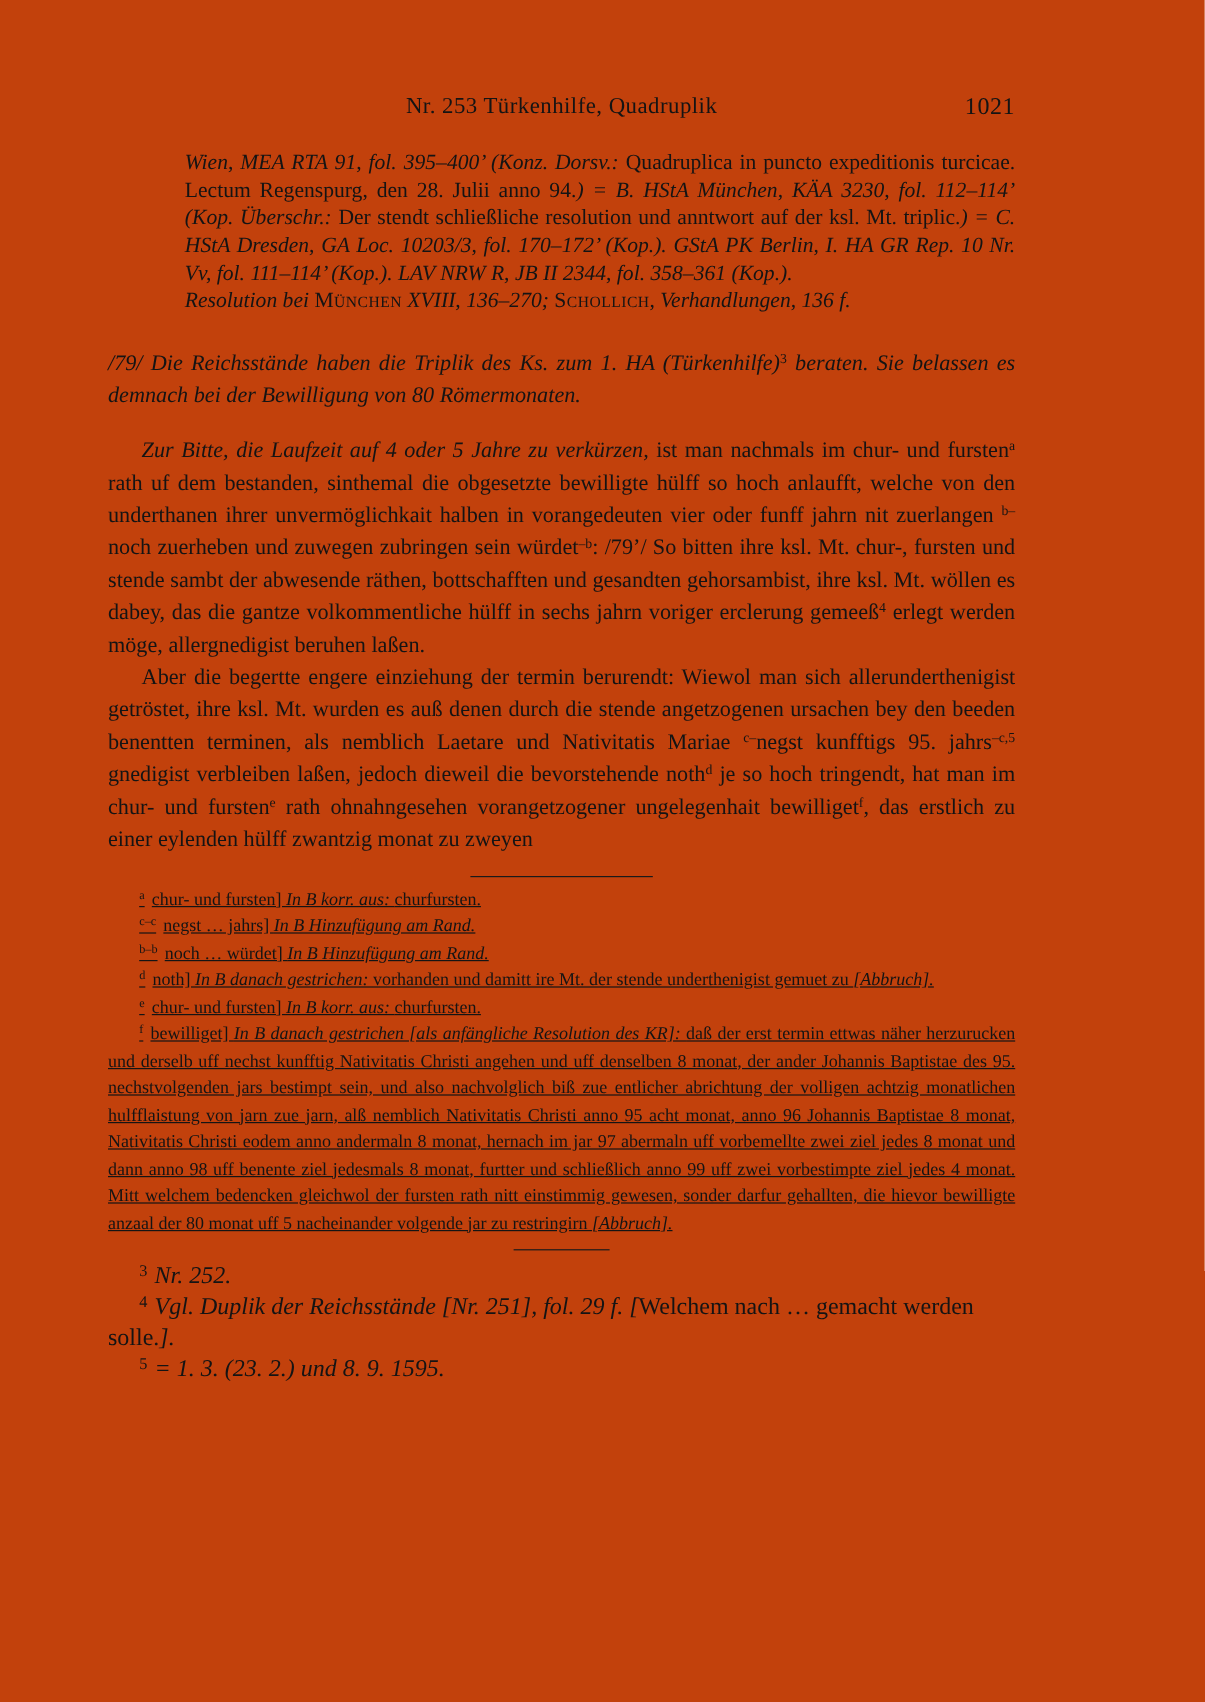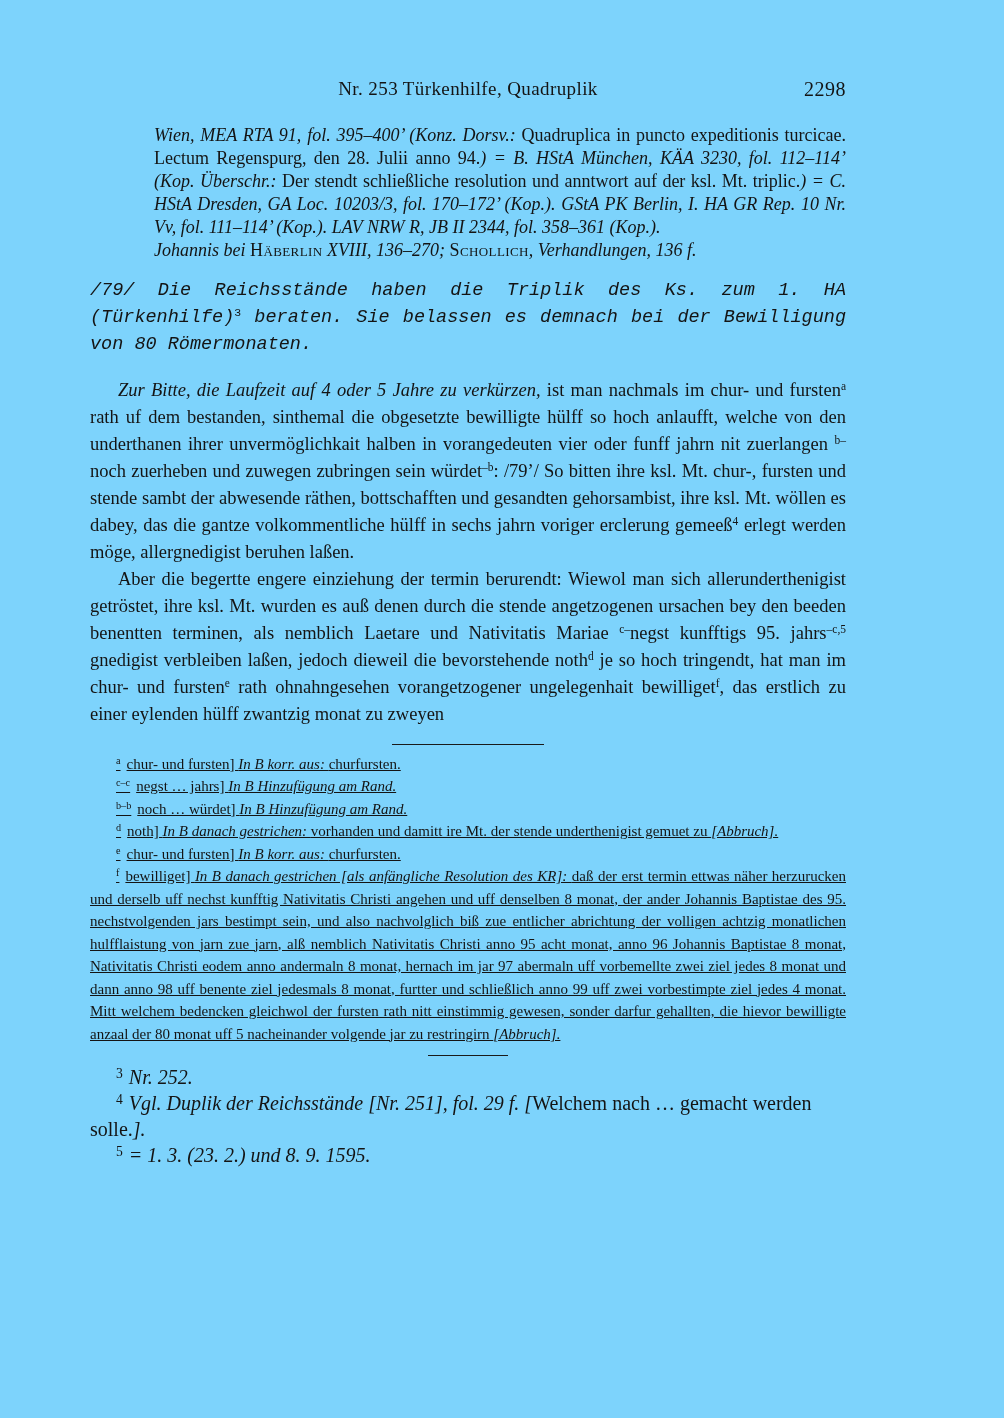--- a/index.html
+++ b/index.html
@@ -11,21 +11,21 @@
     width: 1004px;
     height: 1418px;
     position: relative;
     font-family: "Liberation Serif", serif;
     color: #141414;
     -webkit-font-smoothing: antialiased;
   }
   .page {
     position: absolute;
     inset: 0;
-    background: #7dd3fc;
+    background: #c2410c;
   }
   .content {
     position: absolute;
     left: 90px;
     top: 78px;
     width: 756px;
   }
 
   
   .running-header {
@@ -48,25 +48,24 @@
     margin: 18px 0 0 64px;
     width: 692px;
     font-size: 18px;
     line-height: 23px;
     text-align: justify;
   }
   .source-block p { margin: 0; }
 
   
   .summary {
-    margin-top: 15px;
+    margin-top: 28px;
     font-size: 18.5px;
     line-height: 27px;
     text-align: justify;
-    font-family: Liberation Mono, monospace;
   }
   .body-para {
     margin: 0;
     font-size: 18.5px;
     line-height: 27px;
     text-align: justify;
     text-indent: 28px;
   }
 
   
@@ -119,26 +118,26 @@
   }
 </style>
 </head>
 <body>
 
 <div class="page">
   <div class="content">
 
     <div class="running-header">
       <span>Nr. 253 Türkenhilfe, Quadruplik</span>
-      <span class="pageno">2298</span>
+      <span class="pageno">1021</span>
     </div>
 
     <div class="source-block">
       <p><span class="seg-i">Wien, MEA RTA 91, fol. 395–400’ (Konz. Dorsv.: </span><span class="seg-r">Quadruplica in puncto expeditionis turcicae. Lectum Regenspurg, den 28. Julii anno 94.</span><span class="seg-i">) = B. HStA München, KÄA 3230, fol. 112–114’ (Kop. Überschr.: </span><span class="seg-r">Der stendt schließliche resolution und anntwort auf der ksl. Mt. triplic.</span><span class="seg-i">) = C. HStA Dresden, GA Loc. 10203/3, fol. 170–172’ (Kop.). GStA PK Berlin, I. HA GR Rep. 10 Nr. Vv, fol. 111–114’ (Kop.). LAV NRW R, JB II 2344, fol. 358–361 (Kop.).</span></p>
-      <p><span class="seg-i">Johannis bei </span><span class="seg-sc">Häberlin</span><span class="seg-i"> XVIII, 136–270; </span><span class="seg-sc">Schollich</span><span class="seg-i">, Verhandlungen, 136 f.</span></p>
+      <p><span class="seg-i">Resolution bei </span><span class="seg-sc">München</span><span class="seg-i"> XVIII, 136–270; </span><span class="seg-sc">Schollich</span><span class="seg-i">, Verhandlungen, 136 f.</span></p>
     </div>
 
     <p class="summary"><span class="seg-i">/79/ Die Reichsstände haben die Triplik des Ks. zum 1. HA (Türkenhilfe)</span><span class="seg-sup">3</span><span class="seg-i"> beraten. Sie belassen es demnach bei der Bewilligung von 80 Römermonaten.</span></p>
 
     <p class="body-para"><span class="seg-i">Zur Bitte, die Laufzeit auf 4 oder 5 Jahre zu verkürzen, </span><span class="seg-r">ist man nachmals im chur- und fursten</span><span class="seg-sup">a</span><span class="seg-r"> rath uf dem bestanden, sinthemal die obgesetzte bewilligte hülff so hoch anlaufft, welche von den underthanen ihrer unvermöglichkait halben in vorangedeuten vier oder funff jahrn nit zuerlangen </span><span class="seg-sup">b–</span><span class="seg-r">noch zuerheben und zuwegen zubringen sein würdet</span><span class="seg-sup">–b</span><span class="seg-r">: /79’/ So bitten ihre ksl. Mt. chur-, fursten und stende sambt der abwesende räthen, bottschafften und gesandten gehorsambist, ihre ksl. Mt. wöllen es dabey, das die gantze volkommentliche hülff in sechs jahrn voriger erclerung gemeeß</span><span class="seg-sup">4</span><span class="seg-r"> erlegt werden möge, allergnedigist beruhen laßen.</span></p>
     <p class="body-para"><span class="seg-r">Aber die begertte engere einziehung der termin berurendt: Wiewol man sich allerunderthenigist getröstet, ihre ksl. Mt. wurden es auß denen durch die stende angetzogenen ursachen bey den beeden benentten terminen, als nemblich Laetare und Nativitatis Mariae </span><span class="seg-sup">c–</span><span class="seg-r">negst kunfftigs 95. jahrs</span><span class="seg-sup">–c,5</span><span class="seg-r"> gnedigist verbleiben laßen, jedoch dieweil die bevorstehende noth</span><span class="seg-sup">d</span><span class="seg-r"> je so hoch tringendt, hat man im chur- und fursten</span><span class="seg-sup">e</span><span class="seg-r"> rath ohnahngesehen vorangetzogener ungelegenhait bewilliget</span><span class="seg-sup">f</span><span class="seg-r">, das erstlich zu einer eylenden hülff zwantzig monat zu zweyen</span></p>
 
     <hr class="apparatus-rule">
 
     <div class="apparatus">

